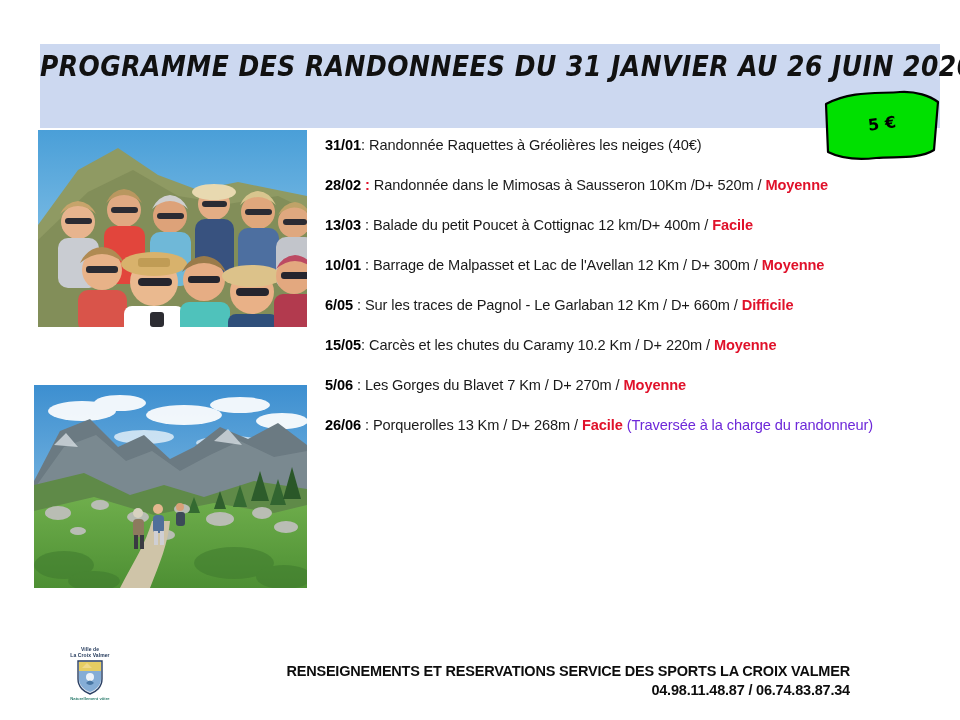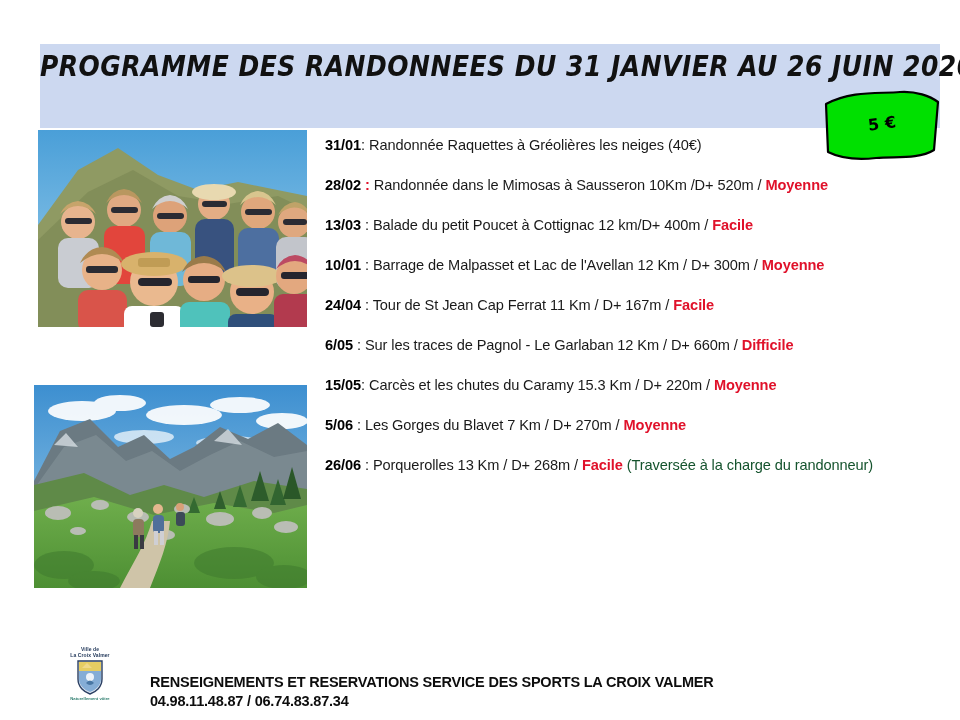--- a/index.html
+++ b/index.html
@@ -103,35 +103,35 @@
     font-weight: bold;
     color: #000000;
   }
   .item-sep { color: #1a1a1a; }
   .item-sep.red { color: #e0112a; font-weight: bold; }
   .item-text { color: #1a1a1a; }
   .item-level {
     color: #e0112a;
     font-weight: bold;
   }
-  .item-tail { color: #14532d; }
+  .item-tail { color: #6d28d9; }
 
   
   #footer {
     position: absolute;
     left: 0;
     top: 652px;
     width: 960px;
   }
   #footer-lines {
     position: absolute;
     left: 150px;
-    top: 21px;
+    top: 10px;
     width: 700px;
-    text-align: left;
+    text-align: right;
   }
   .footer-line {
     font-weight: bold;
     font-size: 14.5px;
     line-height: 19px;
     color: #0d0d0d;
     letter-spacing: -0.2px;
   }
 
   
@@ -323,30 +323,26 @@
   </div>
   <div class="program-item">
     <span class="item-date">13/03</span><span class="item-sep"> :</span>
     <span class="item-text">Balade du petit Poucet à Cottignac 12 km/D+ 400m / </span><span class="item-level">Facile</span><span class="item-tail"></span>
   </div>
   <div class="program-item">
     <span class="item-date">10/01</span><span class="item-sep"> :</span>
     <span class="item-text">Barrage de Malpasset et Lac de l'Avellan 12 Km / D+ 300m / </span><span class="item-level">Moyenne</span><span class="item-tail"></span>
   </div>
   <div class="program-item">
-    <span class="item-date">24/04</span><span class="item-sep"> :</span>
-    <span class="item-text">Tour de St Jean Cap Ferrat 11 Km / D+ 167m / </span><span class="item-level">Facile</span><span class="item-tail"></span>
-  </div>
-  <div class="program-item">
     <span class="item-date">6/05</span><span class="item-sep"> :</span>
     <span class="item-text">Sur les traces de Pagnol - Le Garlaban 12 Km / D+ 660m / </span><span class="item-level">Difficile</span><span class="item-tail"></span>
   </div>
   <div class="program-item">
     <span class="item-date">15/05</span><span class="item-sep">:</span>
-    <span class="item-text">Carcès et les chutes du Caramy 15.3 Km / D+ 220m / </span><span class="item-level">Moyenne</span><span class="item-tail"></span>
+    <span class="item-text">Carcès et les chutes du Caramy 10.2 Km / D+ 220m / </span><span class="item-level">Moyenne</span><span class="item-tail"></span>
   </div>
   <div class="program-item">
     <span class="item-date">5/06</span><span class="item-sep"> :</span>
     <span class="item-text">Les Gorges du Blavet 7 Km / D+ 270m / </span><span class="item-level">Moyenne</span><span class="item-tail"></span>
   </div>
   <div class="program-item">
     <span class="item-date">26/06</span><span class="item-sep"> :</span>
     <span class="item-text">Porquerolles 13 Km / D+ 268m / </span><span class="item-level">Facile</span><span class="item-tail"> (Traversée à la charge du randonneur)</span>
   </div>
 </div>

